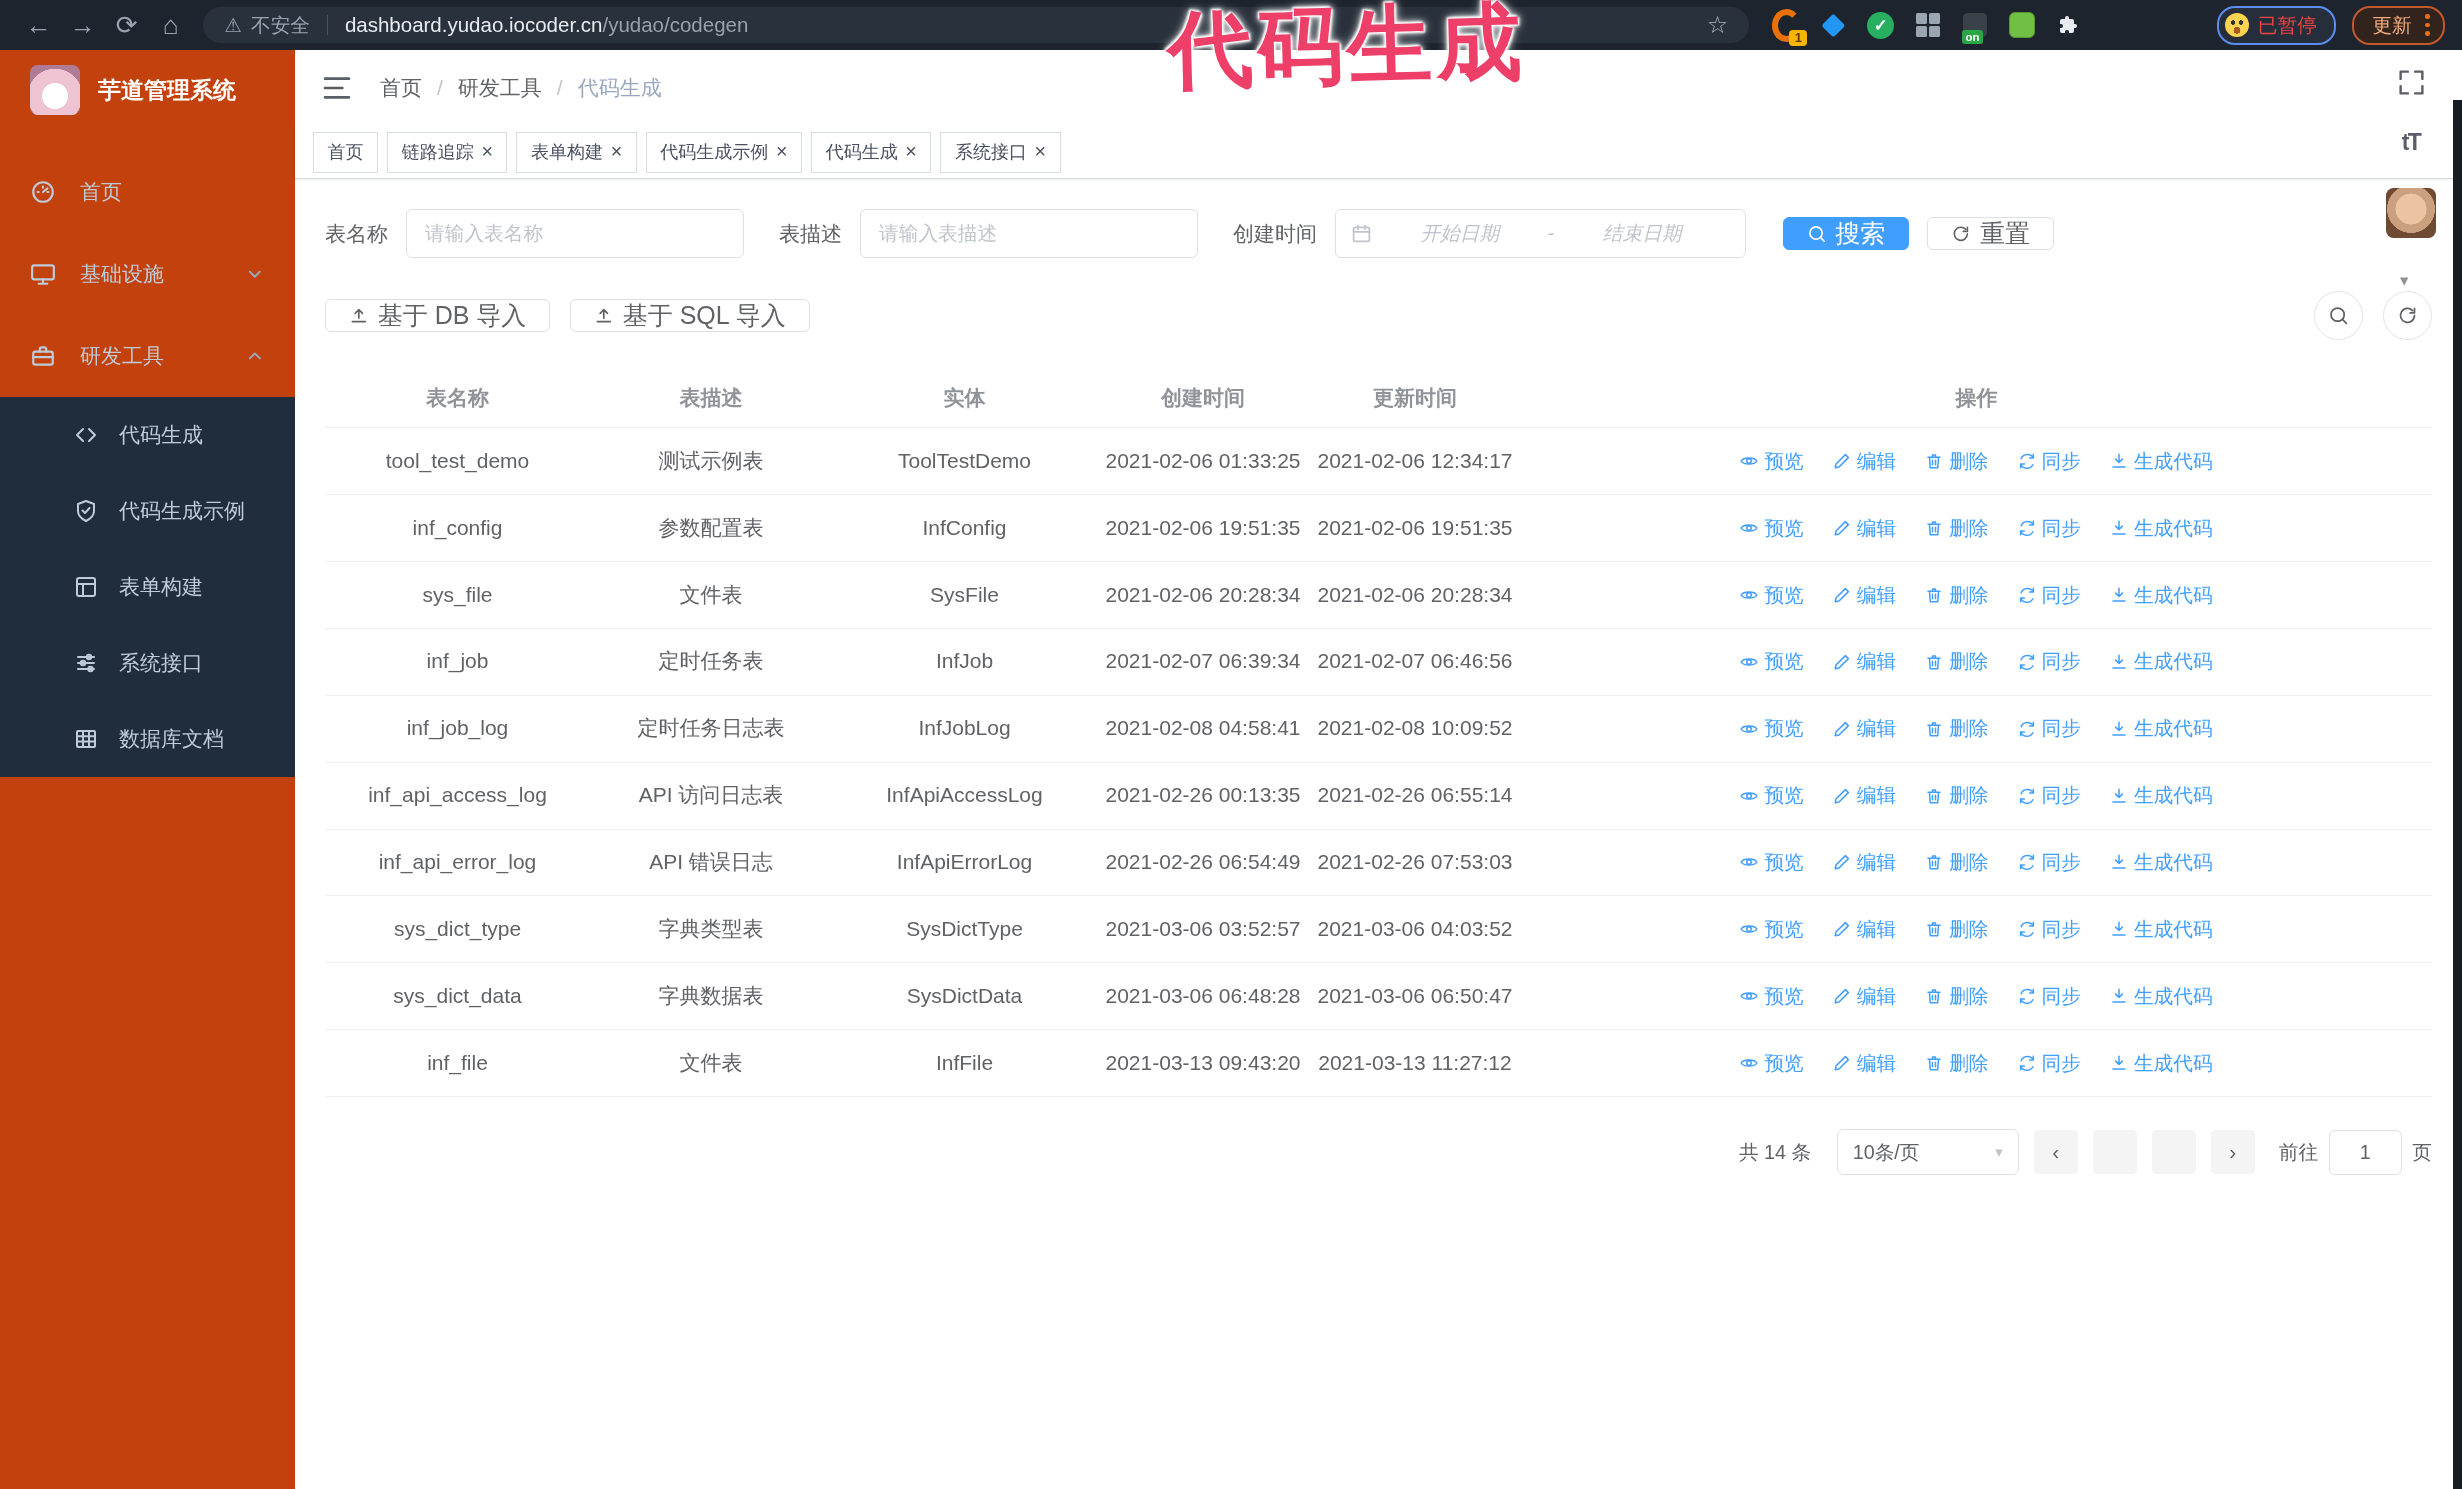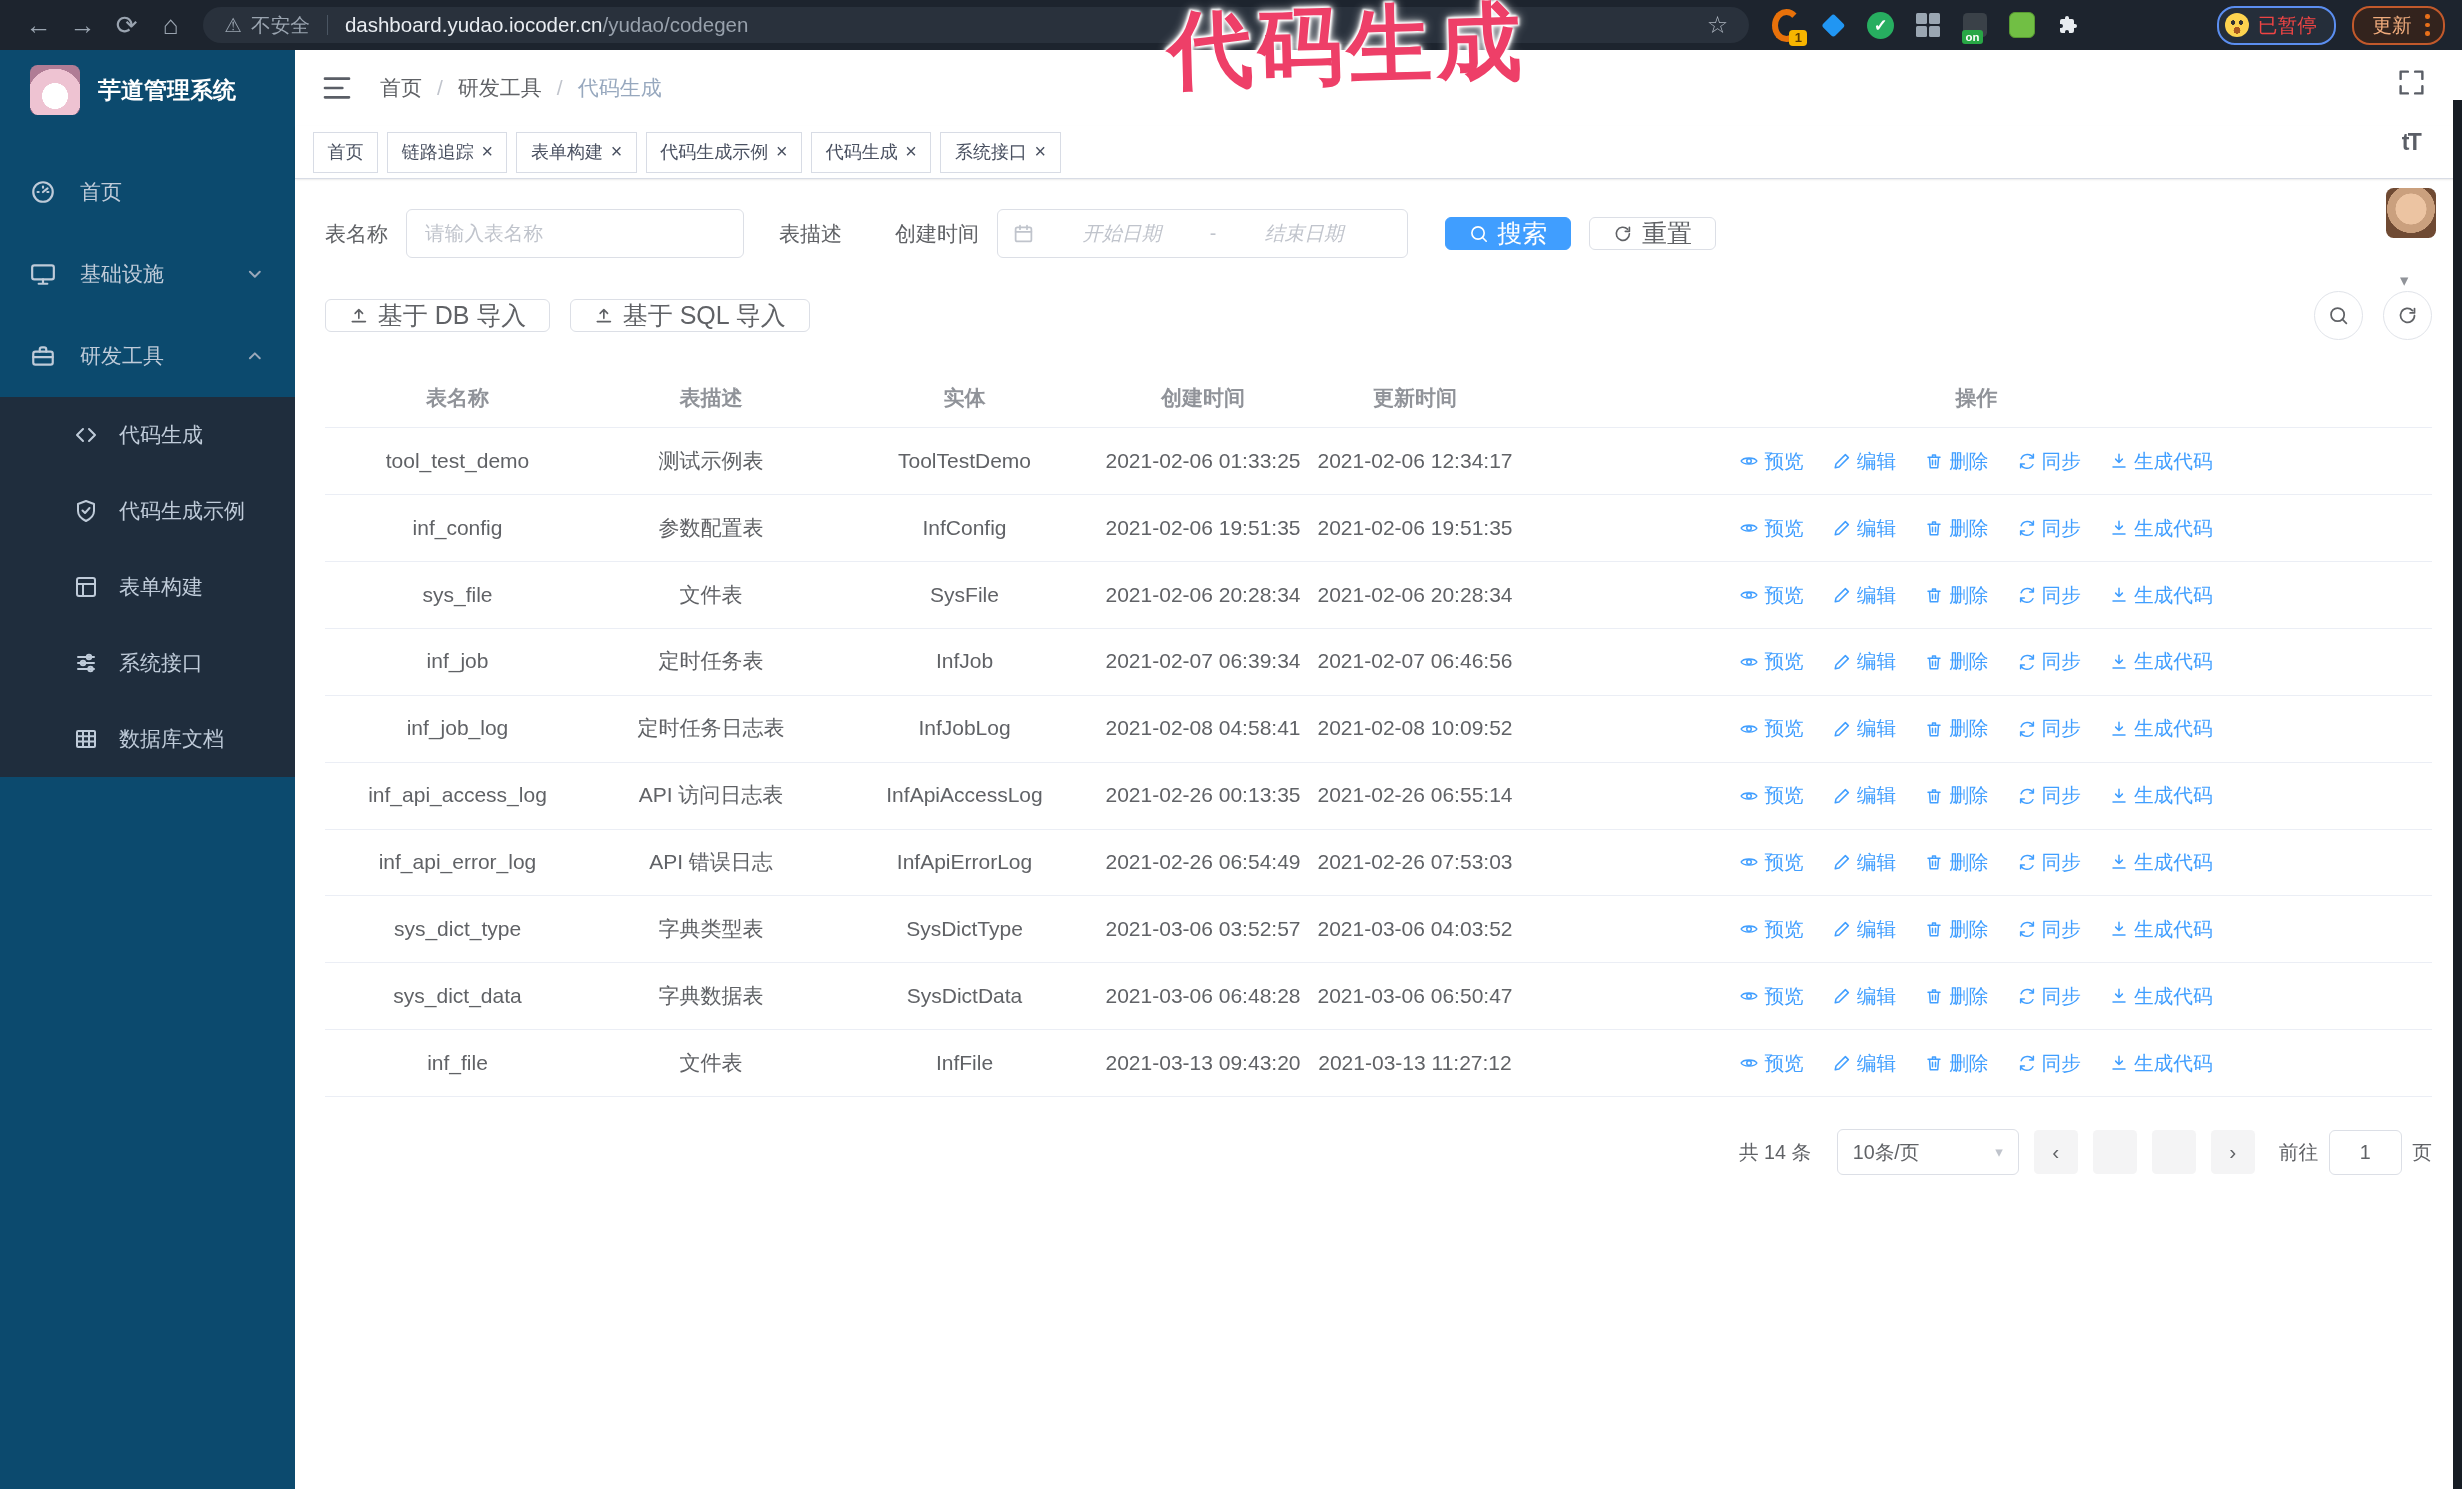--- a/index.html
+++ b/index.html
@@ -49,21 +49,21 @@
   .update-pill .dots{display:flex;flex-direction:column;gap:3.8px;}
   .update-pill .dots i{width:4.5px;height:4.5px;border-radius:50%;background:#e8701a;}
 
   
   .annotation{position:absolute;left:1168px;top:-10.6px;z-index:60;font-size:85px;font-weight:700;
               letter-spacing:4.5px;transform:rotate(-1.5deg);
               text-shadow:0 0 3px #fff,0 0 6px #fff,0 0 10.6px #fff,1.5px 1.5px 2.3px #fff,-1.5px -1.5px 2.3px #fff;}
 
   
   .app{display:flex;height:1440px;}
-  .sidebar{width:295px;flex:0 0 295px;background:#0c4a6e;color:#bfcbd9;}
+  .sidebar{width:295px;flex:0 0 295px;background:#c2410c;color:#bfcbd9;}
   .logo-row{height:80px;display:flex;align-items:center;padding-left:30px;gap:18px;}
   .logo-img{width:50px;height:50px;border-radius:7.6px;flex:0 0 auto;
             background:radial-gradient(circle at 50% 62%,#fff 0 32%,#eec3d2 33% 68%,#b07c95 69%);}
   .logo-title{color:#fff;font-size:23px;font-weight:600;white-space:nowrap;}
   .menu{margin-top:21px;}
   .menu-item{height:82px;display:flex;align-items:center;padding:0 30px;gap:24px;font-size:21px;cursor:pointer;}
   .menu-item .mi{font-size:26px;color:#bfcbd9;}
   .menu-item .chev{margin-left:auto;font-size:19.7px;color:#9aa8ba;}
   .submenu{background:#1f2d3d;}
   .sub-item{height:76px;display:flex;align-items:center;padding-left:74px;gap:21px;font-size:21px;cursor:pointer;}
@@ -438,20 +438,21 @@
 
     <div class="content">
 
       <div class="filters">
         <div class="fgroup">
           <span class="flabel">表名称</span>
           <input class="finput" placeholder="请输入表名称" style="">
         </div>
         <div class="fgroup">
           <span class="flabel">表描述</span>
+          <input class="finput" placeholder="请输入表描述" style="">
         </div>
         <div class="fgroup">
           <span class="flabel">创建时间</span>
           <div class="daterange">
             <svg class="ic cal" viewBox="0 0 28 28" width="21" height="21">
                 <use href="#i-calendar"></use>
               </svg>
             <span class="ph">开始日期</span>
             <span>-</span>
             <span class="ph">结束日期</span>

